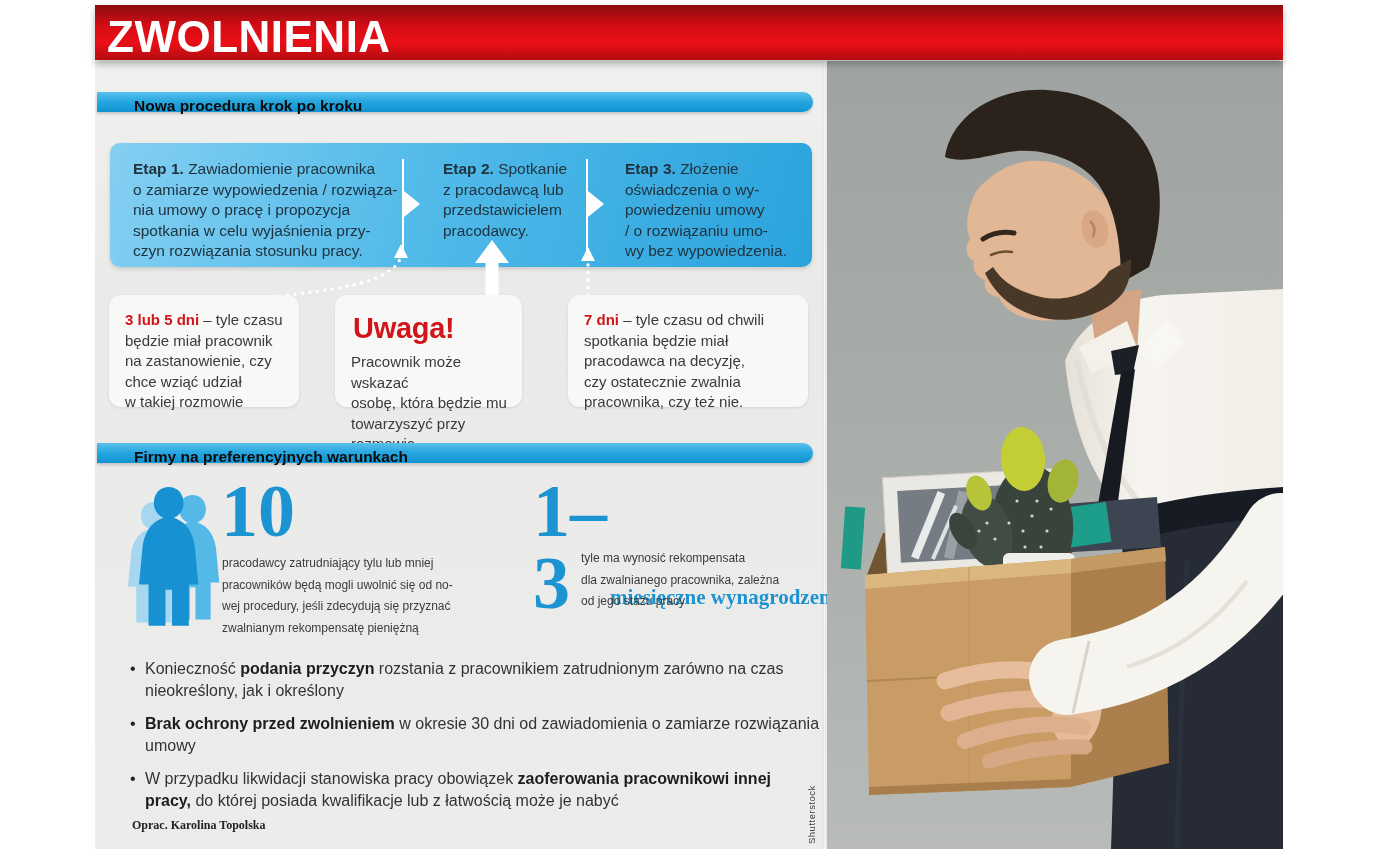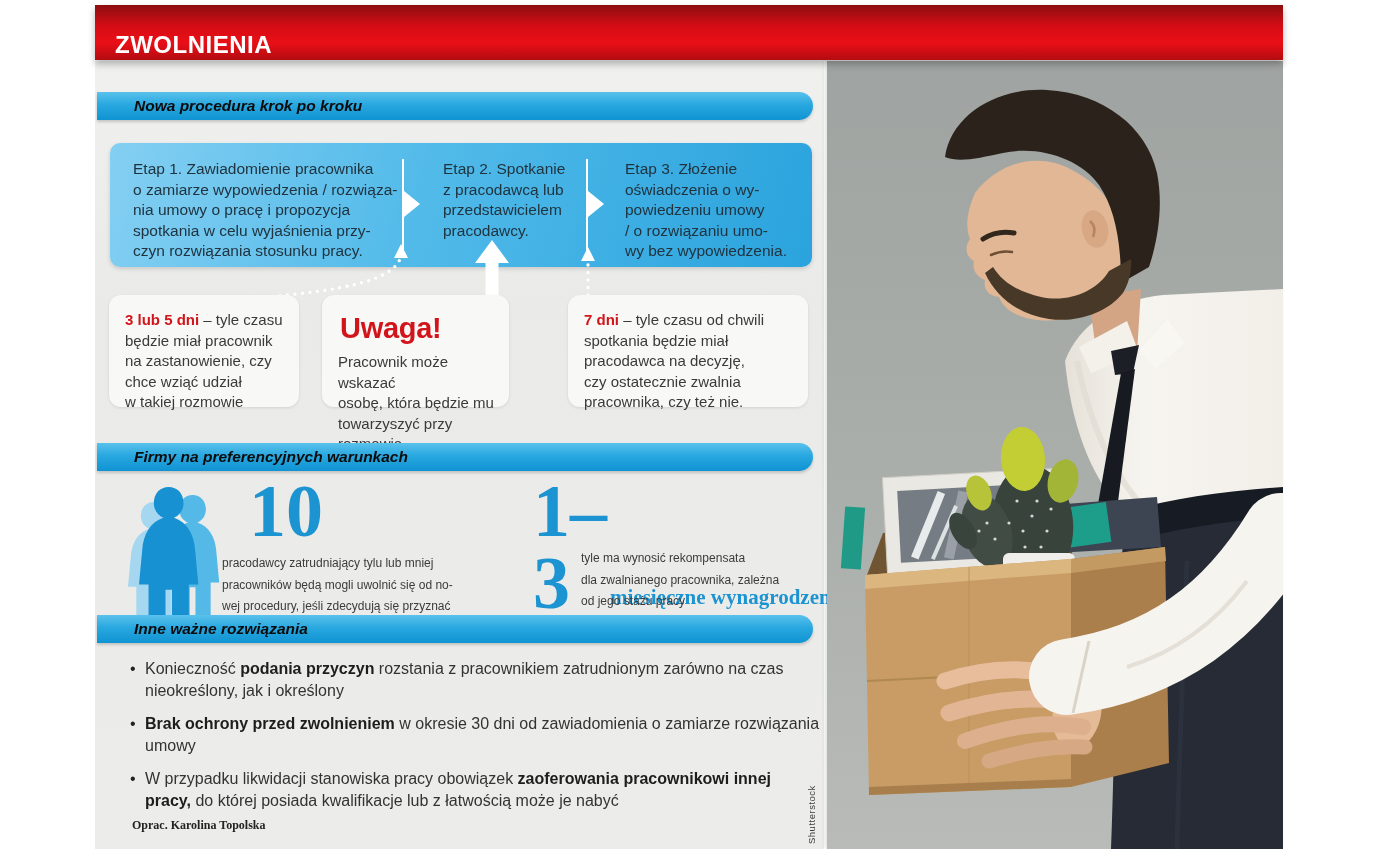--- a/index.html
+++ b/index.html
@@ -2,55 +2,55 @@
 <html style="--header-red: #e30613; --bar-blue: #29a8e0; --accent-red: #d2151b; --accent-blue: #1d94d2; --text-dark: #3a3a3a;"><head>
 <meta charset="utf-8">
 <style>
   html,body{margin:0;padding:0;background:#fff;}
   .canvas{position:relative;width:1400px;height:849px;background:#ffffff;overflow:hidden;
           font-family:"Liberation Sans",sans-serif;-webkit-font-smoothing:antialiased;}
   
   .masthead{position:absolute;left:95px;top:5px;width:1188px;height:55px;
     background:linear-gradient(180deg,#8c0e11 0%,#d40c14 38%,#ea0f17 68%,#b30c10 100%);
     box-shadow:0 4px 7px rgba(0,0,0,.28);z-index:30;}
-  .masthead h1{margin:12px;padding-left:8px;line-height:55px;font-size:24px;font-weight:700;
+  .masthead h1{margin:4px;padding-left:8px;line-height:55px;font-size:44px;font-weight:700;
     letter-spacing:.5px;color:#fff;}
   
   .panel{position:absolute;left:95px;top:61px;width:729px;height:788px;
     background:linear-gradient(180deg,#f0f0ef 0%,#eaeae9 30%,#ececeb 100%);}
-  .bar{position:absolute;left:2px;width:716px;height:28px;border-radius:0 14px 14px 0;
+  .bar{position:absolute;left:2px;width:716px;height:20px;border-radius:0 14px 14px 0;
     background:linear-gradient(180deg,#5ac1ec 0%,#29a8e0 45%,#0f93d2 100%);
-    box-shadow:0 2px 3px rgba(0,0,0,.18);font-style:italic;}
+    box-shadow:0 2px 3px rgba(0,0,0,.18);}
   .bar span{display:block;padding-left:37px;line-height:28px;font-size:15.5px;font-weight:700;color:#0b0b0b;}
   .bar1{top:31px}.bar2{top:382px}.bar3{top:554px}
   
   .etap-box{position:absolute;left:15px;top:82px;width:702px;height:124px;border-radius:10px;
     background:linear-gradient(105deg,#84cff2 0%,#51bae9 45%,#2aa3dd 100%);
     box-shadow:0 2px 4px rgba(0,0,0,.15);}
   .step{position:absolute;top:16px;font-size:15.5px;line-height:20.5px;color:#203440;white-space:pre-line;}
-  .step b{font-weight:400;text-align:right;}
+  .step b{font-weight:700;text-align:right;}
   .step1{left:23px;width:272px}.step2{left:333px;width:150px}.step3{left:515px;width:192px}
   .vdiv{position:absolute;top:16px;width:2px;height:92px;background:#fff;}
   .d1{left:292px}.d2{left:476px}
   .chev{position:absolute;width:0;height:0;border-top:13px solid transparent;
     border-bottom:13px solid transparent;border-left:16px solid #fff;top:48px;}
   .c1{left:294px}.c2{left:478px}
   
   .arrows{position:absolute;left:0;top:173px;width:729px;height:78px;}
   
   .note{position:absolute;top:234px;height:112px;border-radius:12px;background:#f8f8f7;
     box-shadow:0 1px 3px rgba(0,0,0,.10);box-sizing:border-box;padding:15px 8px 0 16px;}
-  .note1{left:14px;width:190px}.note2{left:227px;width:187px}.note3{left:473px;width:240px}
+  .note1{left:14px;width:190px}.note2{left:240px;width:187px}.note3{left:473px;width:240px}
   .note-body{margin:0;font-size:15px;line-height:20.5px;color:#3a3a3a;white-space:pre-line;}
   .hl{color:var(--accent-red,#d2151b);font-weight:700;}
   .uwaga{font-size:29px;font-weight:700;letter-spacing:-.3px;color:var(--accent-red,#d2151b);margin:2px 0 7px 2px;}
   
   .people{position:absolute;left:31px;top:424px;}
   .bignum{position:absolute;font-family:"Liberation Serif",serif;font-weight:700;
-    font-size:74px;line-height:72px;color:var(--accent-blue,#1d94d2);margin-left:28px;}
+    font-size:74px;line-height:72px;color:var(--accent-blue,#1d94d2);}
   .num1{left:126px;top:414px;}
   .stat-text{position:absolute;font-size:12px;line-height:21.5px;color:#3b3b3b;white-space:pre-line;}
   .s1text{left:127px;top:492px;width:340px;}
   .stat2{position:absolute;left:438px;top:414px;display:flex;align-items:flex-end;gap:3px;}
   .stat2 .n{font-family:"Liberation Serif",serif;font-weight:700;font-size:74px;line-height:72px;
     color:var(--accent-blue,#1d94d2);}
   .suffix{font-family:"Liberation Serif",serif;font-weight:700;font-size:21px;color:var(--accent-blue,#1d94d2);
     padding-bottom:9px;white-space:nowrap;}
   .s2text{left:438px;top:487px;width:320px;margin-left:48px;}
   
@@ -161,23 +161,20 @@
 zwalnianym rekompensatę pieniężną</div>
 
     <div class="stat2">
       <span class="n">1–3</span>
       <span class="suffix">miesięczne wynagrodzenia</span>
     </div>
     <div class="stat-text s2text">tyle ma wynosić rekompensata
 dla zwalnianego pracownika, zależna
 od jego stażu pracy</div>
 
-    <div class="bar bar3">
-      <span>Inne ważne rozwiązania</span>
-    </div>
 
     <ul class="bullets">
       <li>
         <span class="dot">•</span>
         <span class="btext"><span>Konieczność </span><b>podania przyczyn</b><span> rozstania z pracownikiem zatrudnionym zarówno na czas
 nieokreślony, jak i określony</span></span>
       </li>
       <li>
         <span class="dot">•</span>
         <span class="btext"><span></span><b>Brak ochrony przed zwolnieniem</b><span> w okresie 30 dni od zawiadomienia o zamiarze rozwiązania

